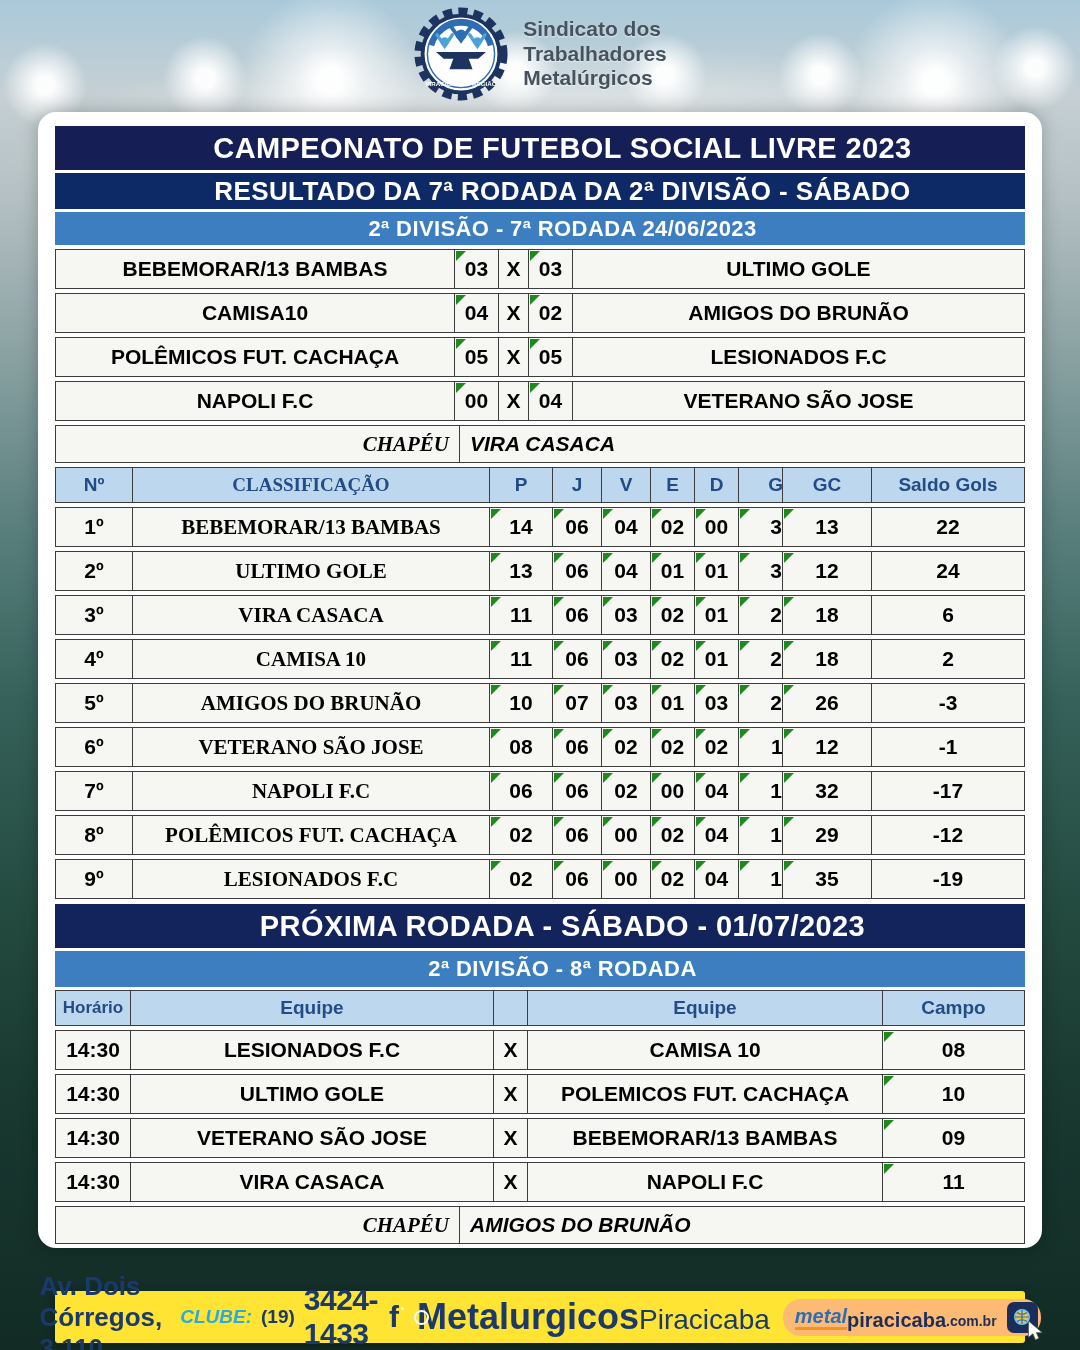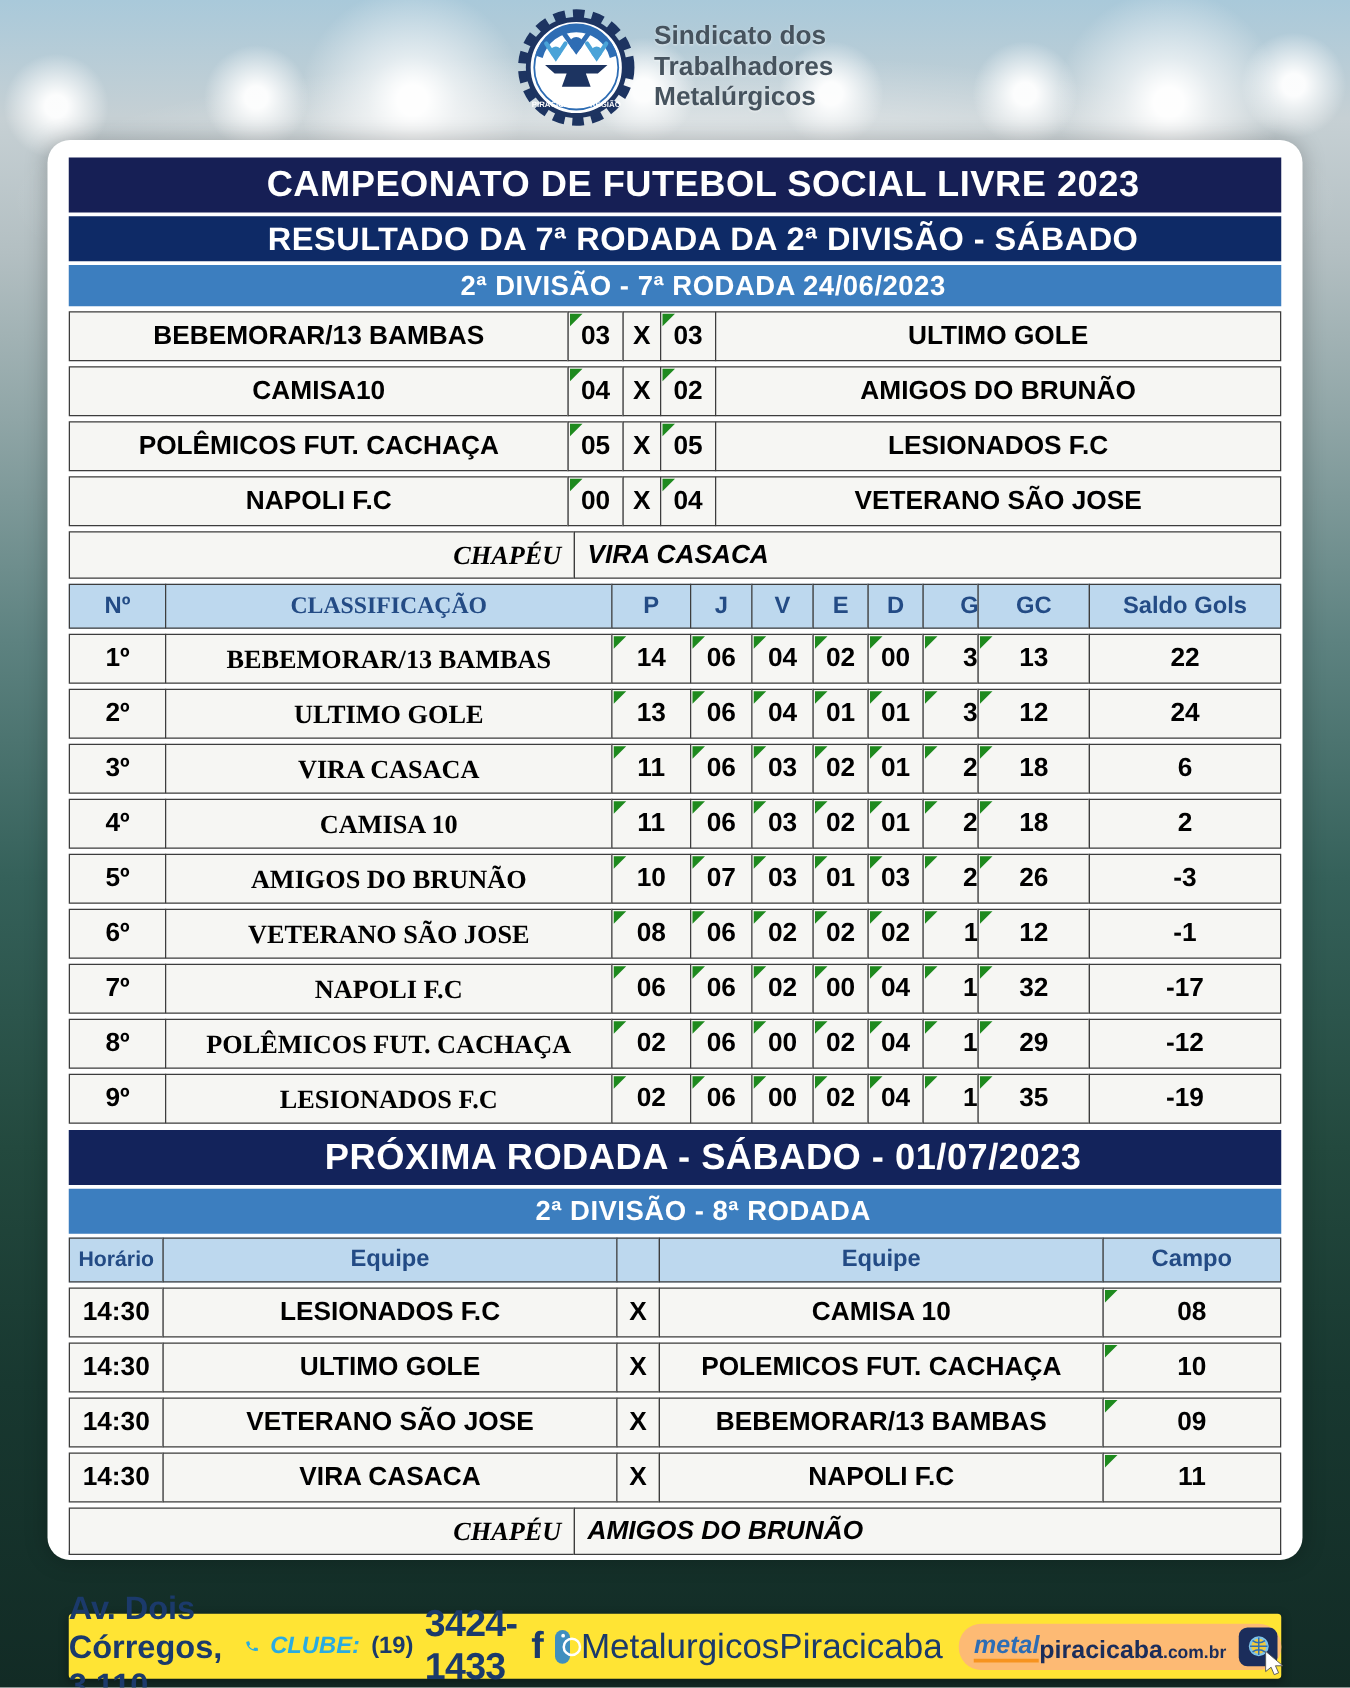--- a/index.html
+++ b/index.html
@@ -61,21 +61,21 @@
     justify-content:center; gap:9px; color:#1b3a6b; box-shadow:0 2px 8px rgba(0,0,0,.35);
   }
   .f-address{ font-size:26px; font-weight:800; }
   .f-clube{ font-size:19px; font-weight:800; font-style:italic; color:#29abe2; }
   .f-prefix{ font-size:19px; font-weight:bold; }
   .f-phone{ font-size:30px; font-weight:800; letter-spacing:-.5px; }
   .f-fb{ font-size:30px; font-weight:800; color:#1b3a6b; margin-left:2px; }
   .f-ig{ width:27px; height:27px; border-radius:7px; background:#3f8fbf; position:relative; display:inline-block; }
   .f-ig::before{ content:""; position:absolute; left:6px; top:6px; width:11px; height:11px; border:2.5px solid #fff; border-radius:50%; }
   .f-ig::after{ content:""; position:absolute; right:4px; top:3px; width:3px; height:3px; background:#fff; border-radius:50%; }
-  .f-brand-b{ font-size:28px; font-weight:400; }
+  .f-brand-b{ font-size:36px; font-weight:700; }
   .f-brand-r{ font-size:28px; font-weight:normal; }
   .site-badge{ background:#fdba74; border-radius:18px; height:37px; display:flex; align-items:flex-end; padding:0 44px 6px 12px; position:relative; margin-left:4px; }
   .site-metal{ font-size:20px; font-weight:800; font-style:italic; color:#2d6db5; border-bottom:3px solid #f7931e; line-height:1; padding-bottom:1px;}
   .site-name{ font-size:20px; font-weight:800; color:#1b2d5b; line-height:1; }
   .site-tld{ font-size:14px; font-weight:bold; color:#1b2d5b; line-height:1.2; }
   .site-btn{ position:absolute; right:3px; top:3px; width:31px; height:31px; border-radius:7px; background:#1b2d5b; display:flex; align-items:center; justify-content:center; }
   .cursor-icon{ position:absolute; right:-7px; bottom:-8px; }
 </style>
 </head>
 <body>

